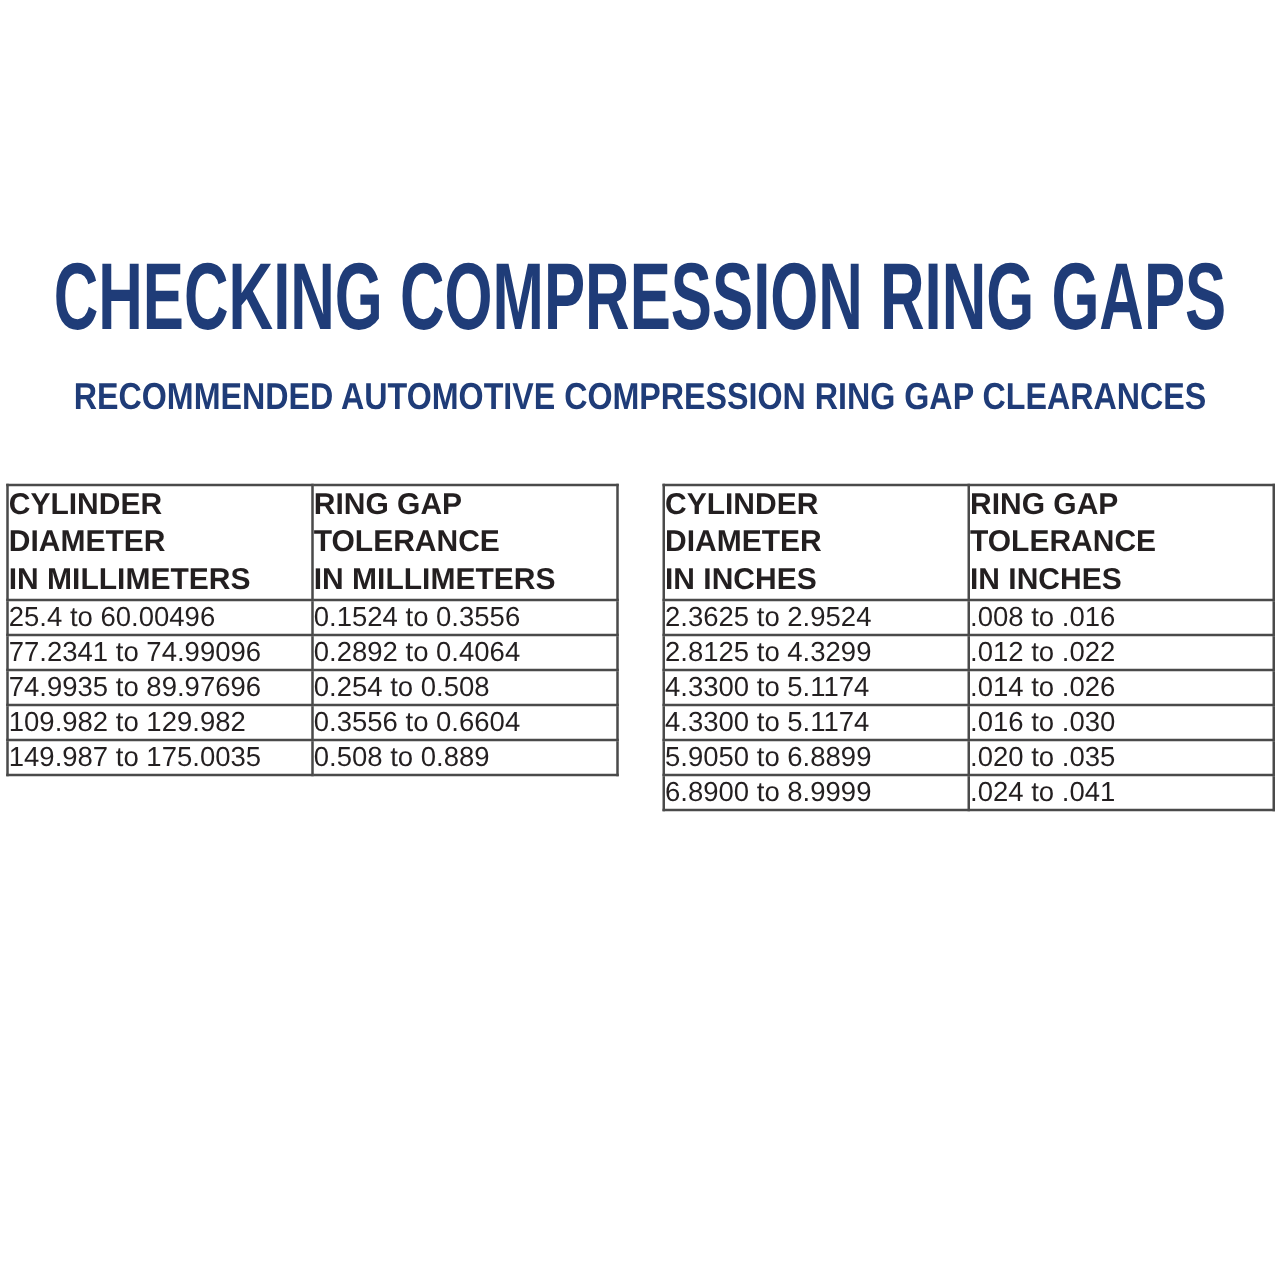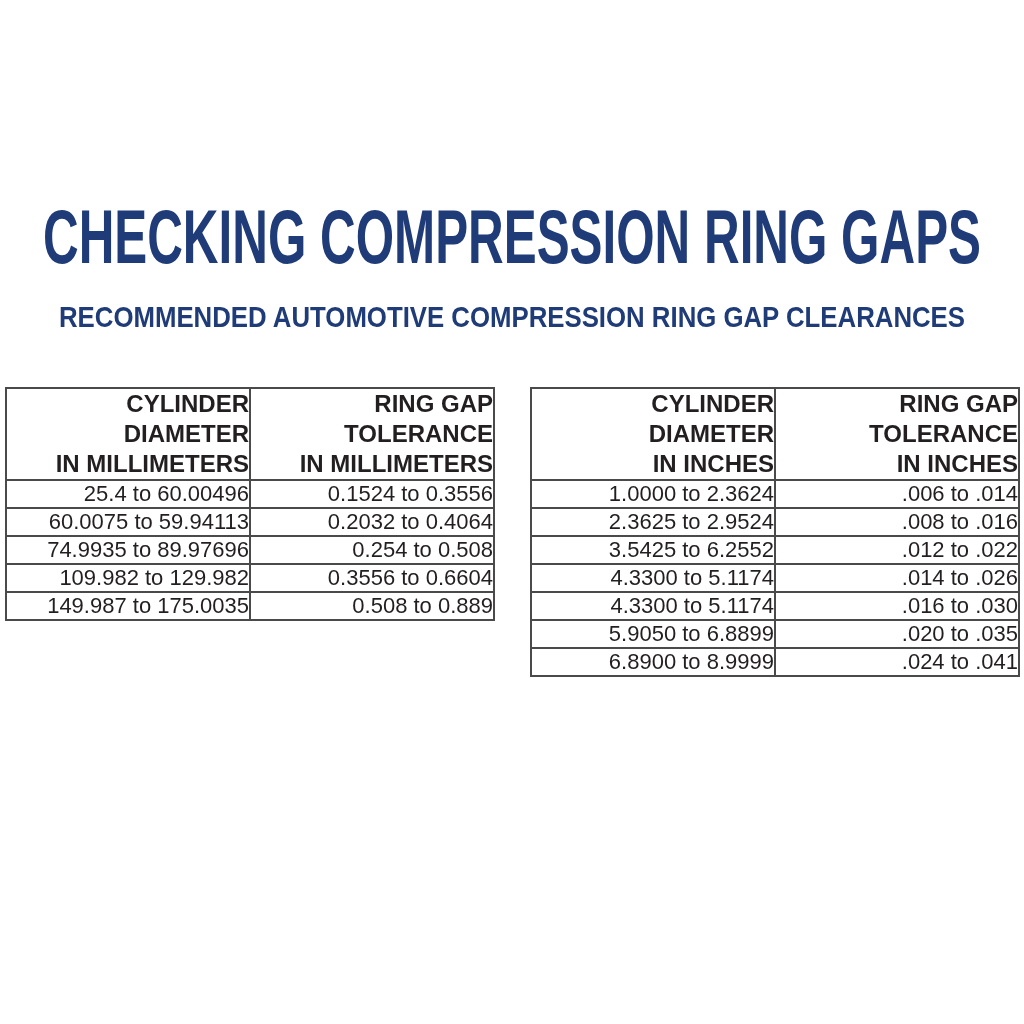--- a/index.html
+++ b/index.html
@@ -53,21 +53,21 @@
     border-collapse: collapse;
     table-layout: fixed;
     width: 490px;
     background: #ffffff;
     color: var(--ink);
   }
   .data-table.metric { left: 5px; }
   .data-table.inches { left: 530px; }
   .data-table th, .data-table td {
     border: 2px solid var(--border-gray);
-    text-align: right;
+    text-align: left;
     vertical-align: middle;
     padding: 0;
     overflow: hidden;
     white-space: nowrap;
   }
   .data-table th {
     height: 91px;
     font-size: 24px;
     font-weight: bold;
     line-height: 30px;
@@ -108,22 +108,22 @@
             <div class="header-line">IN MILLIMETERS</div>
           </th>
         </tr>
       </thead>
       <tbody>
         <tr>
           <td>25.4 to 60.00496</td>
           <td>0.1524 to 0.3556</td>
         </tr>
         <tr>
-          <td>60.0075 to 59.94113</td>
-          <td>0.2032 to 0.4064</td>
+          <td>77.2341 to 74.99096</td>
+          <td>0.2892 to 0.4064</td>
         </tr>
         <tr>
           <td>74.9935 to 89.97696</td>
           <td>0.254 to 0.508</td>
         </tr>
         <tr>
           <td>109.982 to 129.982</td>
           <td>0.3556 to 0.6604</td>
         </tr>
         <tr>
@@ -143,29 +143,25 @@
           </th>
           <th>
             <div class="header-line">RING GAP</div>
             <div class="header-line">TOLERANCE</div>
             <div class="header-line">IN INCHES</div>
           </th>
         </tr>
       </thead>
       <tbody>
         <tr>
-          <td>1.0000 to 2.3624</td>
-          <td>.006 to .014</td>
-        </tr>
-        <tr>
           <td>2.3625 to 2.9524</td>
           <td>.008 to .016</td>
         </tr>
         <tr>
-          <td>3.5425 to 6.2552</td>
+          <td>2.8125 to 4.3299</td>
           <td>.012 to .022</td>
         </tr>
         <tr>
           <td>4.3300 to 5.1174</td>
           <td>.014 to .026</td>
         </tr>
         <tr>
           <td>4.3300 to 5.1174</td>
           <td>.016 to .030</td>
         </tr>

